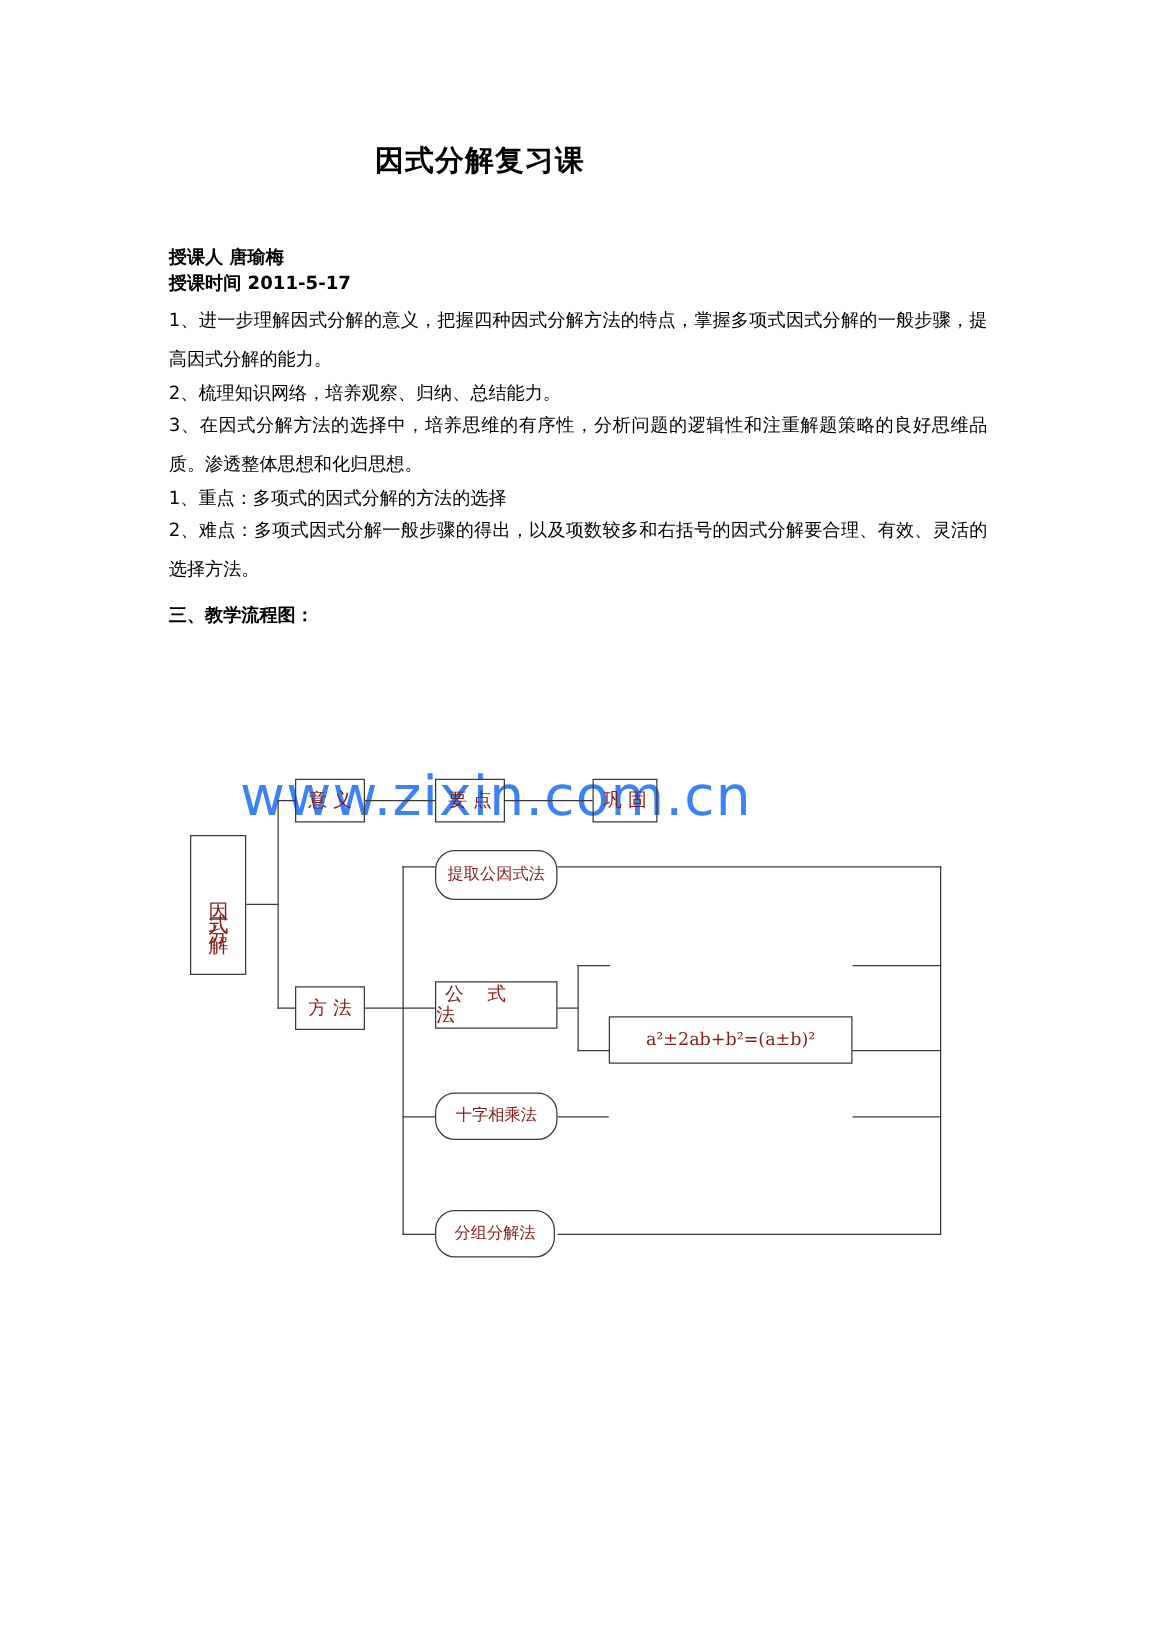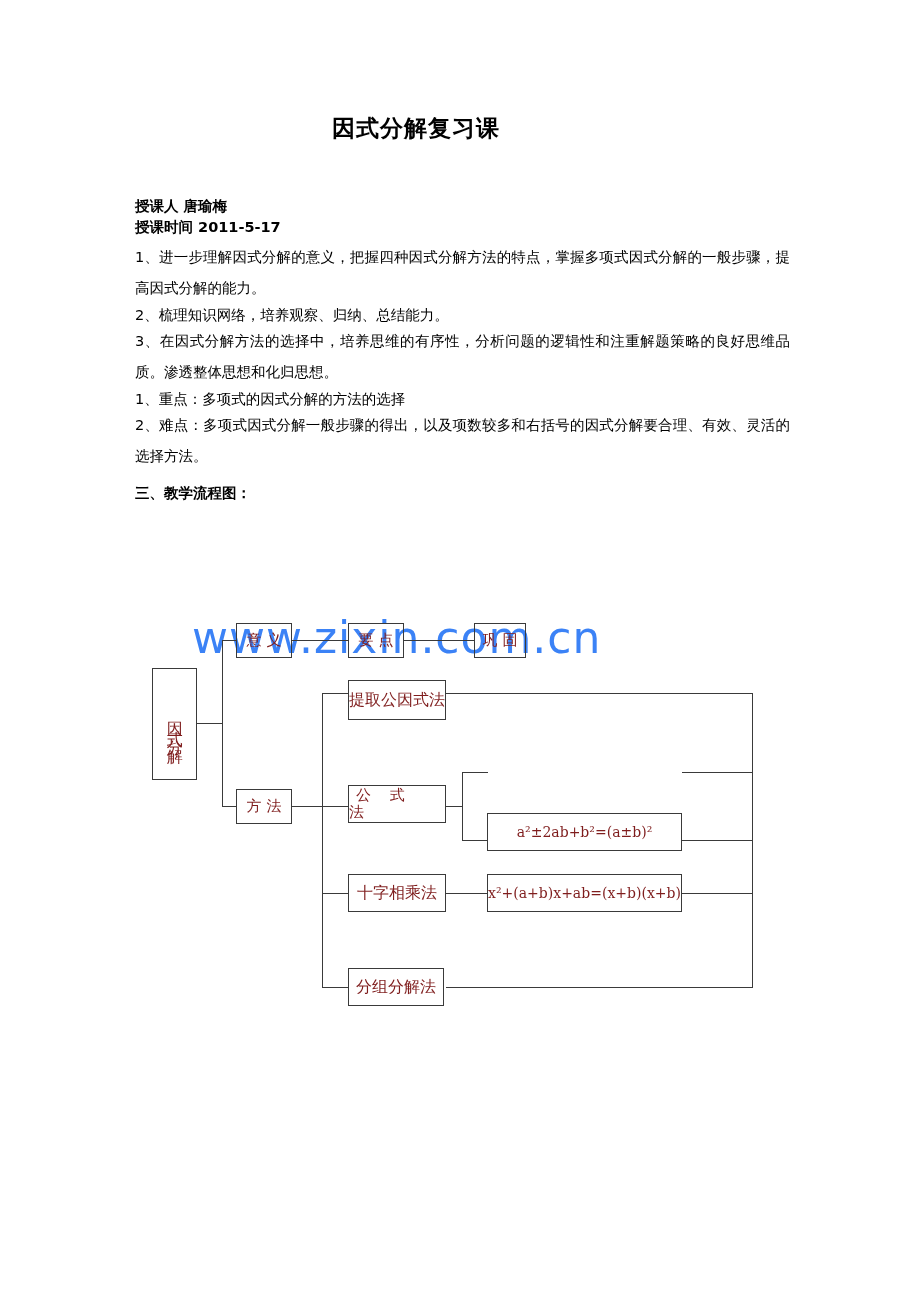--- a/index.html
+++ b/index.html
@@ -27,21 +27,20 @@
   .doc-title {
     position: absolute;
     left: 0;
     top: 113px;
     width: 768px;
     text-align: center;
     font-size: 23px;
     font-weight: bold;
     letter-spacing: 1px;
     font-family: "DejaVu Sans", "Liberation Sans", sans-serif;
-    padding-left: 32px;
   }
 
   
   .body-text {
     position: absolute;
     left: 135px;
     top: 196px;
     width: 655px;
   }
 
@@ -103,21 +102,21 @@
     background: transparent;
     box-sizing: border-box;
     display: flex;
     align-items: center;
     justify-content: center;
     font-size: 15px;
     line-height: 1.15;
     color: #7f1d1d;
   }
 
-  .node.small { font-size: 16px; }
+  .node.small { font-size: 13px; border-radius: 16px; }
   .node.formula { font-size: 14px; font-family: "DejaVu Serif", "Liberation Serif", serif; }
   .node.spaced { letter-spacing: 7px; text-indent: 7px; }
 
   .node.vertical {
     writing-mode: vertical-rl;
     text-orientation: upright;
     letter-spacing: 9px;
     font-size: 16px;
     padding-top: 6px;
   }
@@ -193,23 +192,20 @@
     <div class="ln h" style="left:682px; top:772px; width:71px;"></div>
 
     <div class="node formula" style="left:487px; top:813px; width:195px; height:38px;">
       <span>a²±2ab+b²=(a±b)²</span>
     </div>
     <div class="ln h" style="left:682px; top:840px; width:71px;"></div>
 
     <div class="node small" style="left:348px; top:874px; width:98px; height:38px;">十字相乘法</div>
     <div class="ln h" style="left:446px; top:893px; width:41px;"></div>
 
-    <div class="node formula" style="left:487px; top:874px; width:195px; height:38px;">
-      <span>x²+(a+b)x+ab=(x+b)(x+b)</span>
-    </div>
     <div class="ln h" style="left:682px; top:893px; width:71px;"></div>
 
     <div class="node small" style="left:348px; top:968px; width:96px; height:38px;">分组分解法</div>
     <div class="ln h" style="left:446px; top:987px; width:307px;"></div>
 
     <div class="ln v" style="left:752px; top:693px; height:295px;"></div>
 
   </div>
 </div>
 

